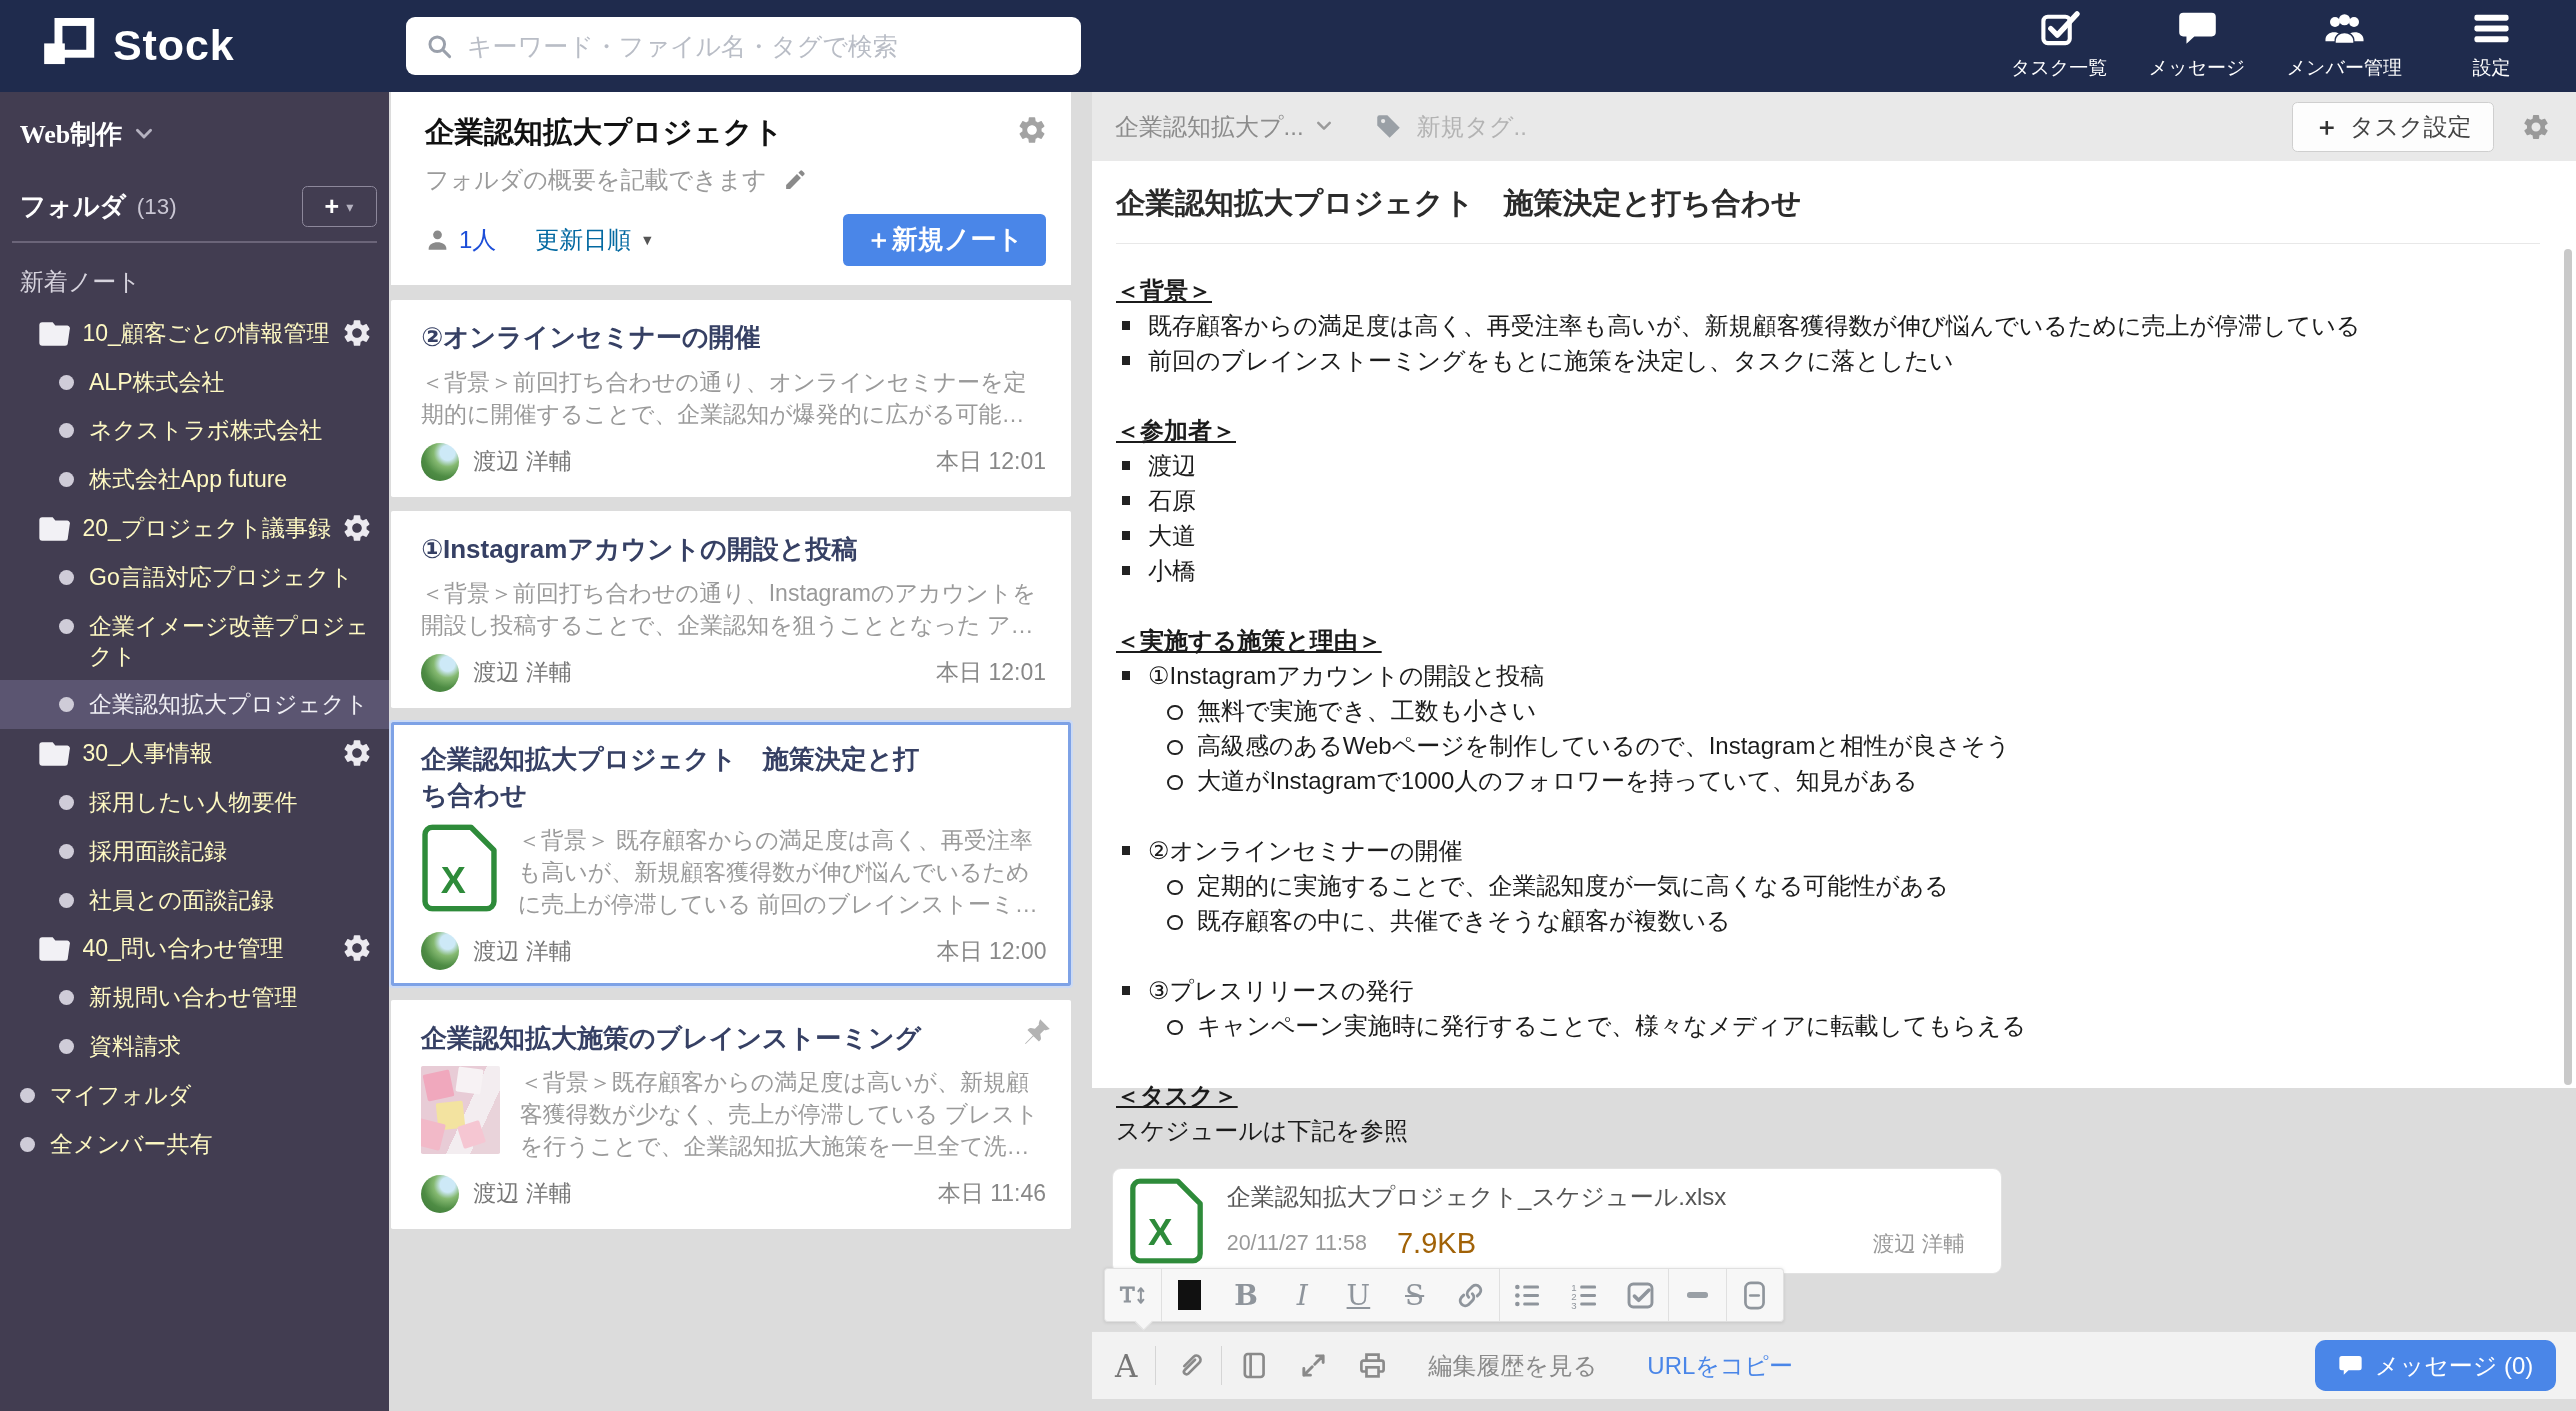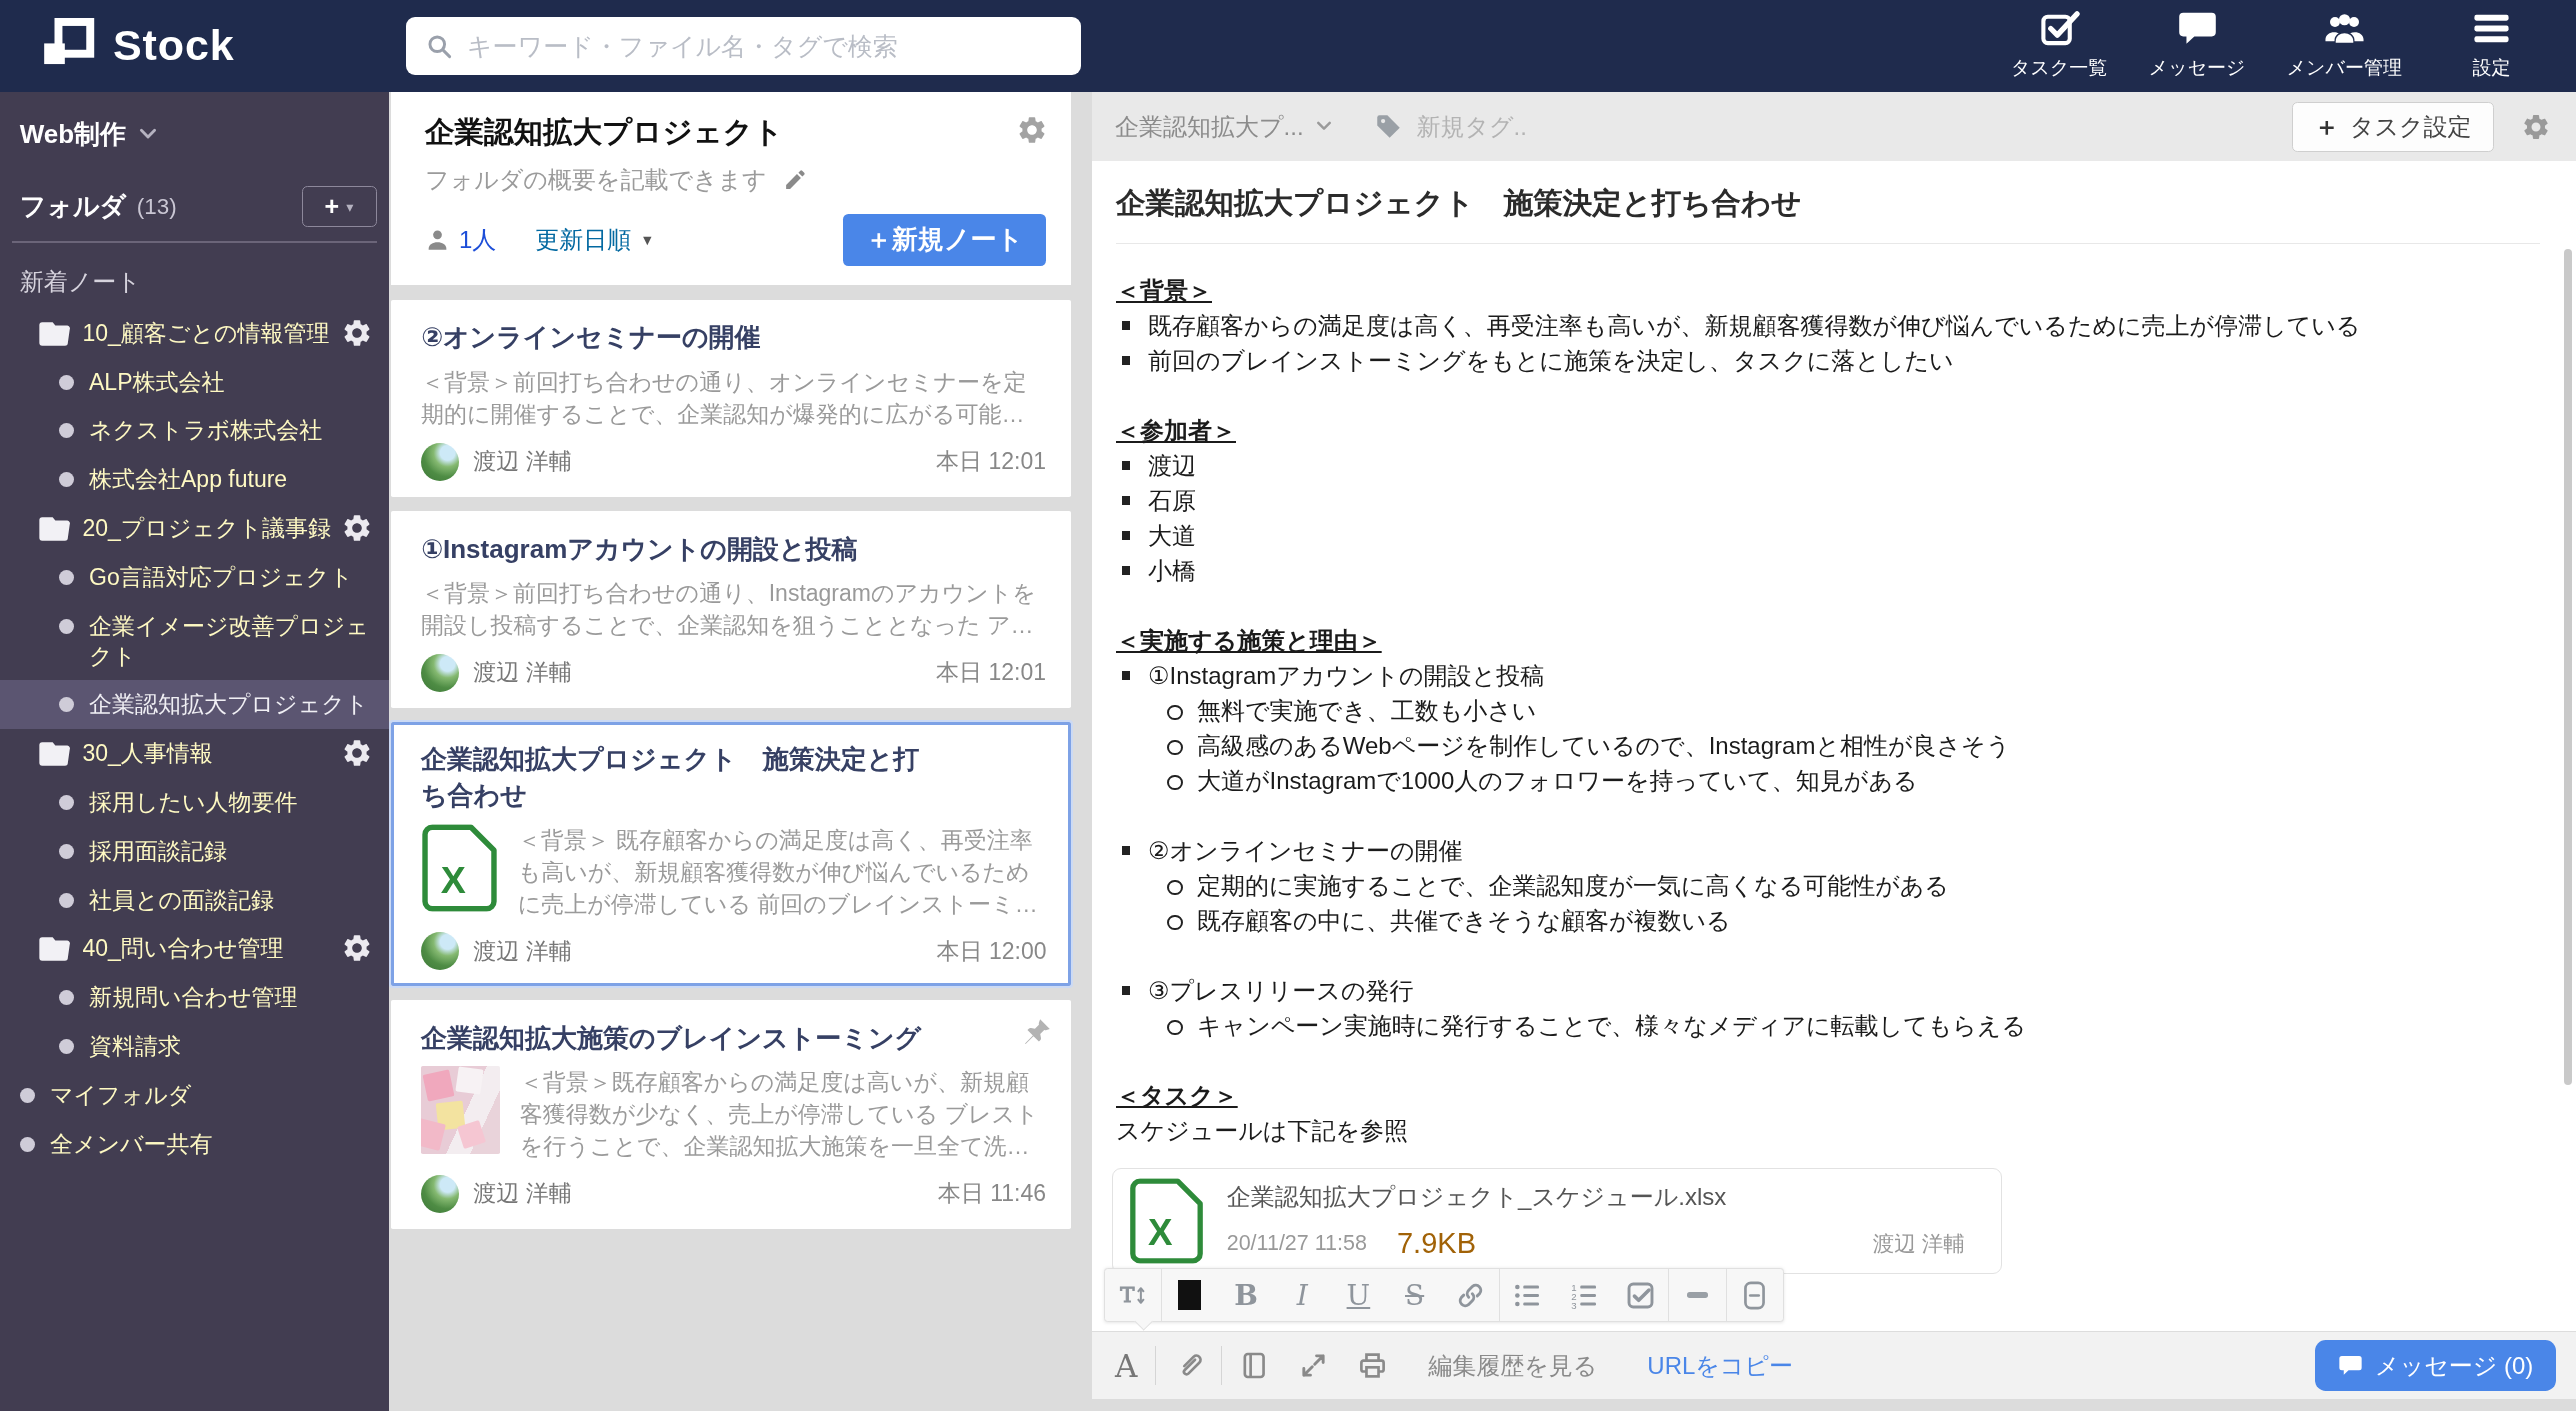--- a/index.html
+++ b/index.html
@@ -19,21 +19,21 @@
   .searchbox input { flex:1; border:none; outline:none; background:transparent; font-size:25px; color:#8b5cf6;
     font-family:inherit; }
   .searchbox input::placeholder { color:#b9bdc6; }
   .topnav { position:absolute; right:36px; top:8px; display:flex; gap:41px; }
   .nav-item { display:flex; flex-direction:column; align-items:center; gap:6.3px; color:#fff; cursor:pointer; min-width:97px; }
   .nav-item svg { width:41px; height:41px; }
   .nav-label { font-size:19px; color:#fff; white-space:nowrap; }
 
   
   .sidebar { position:absolute; left:0; top:92px; width:389px; height:1319px; background:#423d51; color:#d6d3dd; }
-  .team { margin:25px 0 0 19.7px; display:flex; align-items:center; gap:12.5px; }
+  .team { margin:25px 0 0 19.7px; display:flex; align-items:center; gap:12.5px;font-family:Liberation Serif, serif; }
   .team-name { font-size:26px; font-weight:bold; color:#fff; }
   .team svg { width:18px; height:14.3px; stroke:#b5b2c0; }
   .folders-head { margin:34px 12.5px 0 19.7px; display:flex; align-items:center; }
   .folders-label { font-size:26px; font-weight:bold; color:#fff; }
   .folders-count { font-size:22.4px; color:#c9c6d3; margin-left:10.7px; }
   .add-btn { margin-left:auto; width:75px; height:41px; border:1.8px solid #8d889b; border-radius:5.4px;
     display:flex; align-items:center; justify-content:center; gap:7.2px; cursor:pointer; }
   .add-plus { color:#fff; font-size:25px; font-weight:bold; line-height:1; }
   .add-caret { color:#b5b2c0; font-size:14.3px; }
   .sb-divider { margin:14.3px 11.6px 0 11.6px; height:1.8px; background:#6b6579; }
@@ -92,21 +92,21 @@
   .sn3 { width:27px; height:27px; background:#f3e3a0; left:16px; top:36px; transform:rotate(-6deg); }
   .sn4 { width:27px; height:27px; background:#f2b9c8; left:-5.4px; top:55px; transform:rotate(14deg); }
   .sn5 { width:23px; height:23px; background:#f5c6d2; left:39px; top:57px; transform:rotate(-18deg); }
   .card-foot { margin-top:12.5px; display:flex; align-items:center; }
   .avatar { width:38px; height:38px; border-radius:50%; flex:0 0 auto;
     background:radial-gradient(circle at 70% 26%, #cde9f7 0 19%, #85b971 36%, #4e8c44 62%, #3c7637 100%); }
   .author { margin-left:14.3px; font-size:23px; color:#777; }
   .time { margin-left:auto; font-size:23px; color:#888; }
 
   
-  .rightpanel { position:absolute; left:1092px; top:92px; width:1484px; height:1319px; background:#fff; }
+  .rightpanel { position:absolute; left:1092px; top:92px; width:1484px; height:996px; background:#fff; }
   .tagbar { height:69px; background:#e9e9e9; display:flex; align-items:center; padding:0 25px 0 23px; }
   .folder-select { display:flex; align-items:center; gap:12.5px; cursor:pointer; }
   .folder-select-label { font-size:24px; color:#8c8c8c; }
   .folder-select svg { width:16px; height:12.5px; stroke:#9a9a9a; }
   .tag-ic { width:27px; height:27px; margin-left:43px; }
   .tag-ic svg { width:27px; height:27px; fill:#9aa0a6; }
   .tag-input { margin-left:14.3px; width:322px; border:none; outline:none; background:transparent;
     font-size:24px; font-family:inherit; color:#555; }
   .tag-input::placeholder { color:#b3b3b3; }
   .task-btn { margin-left:auto; height:50px; background:#fdfdfd; border:0.9px solid #cfcfcf; border-radius:5.4px;

